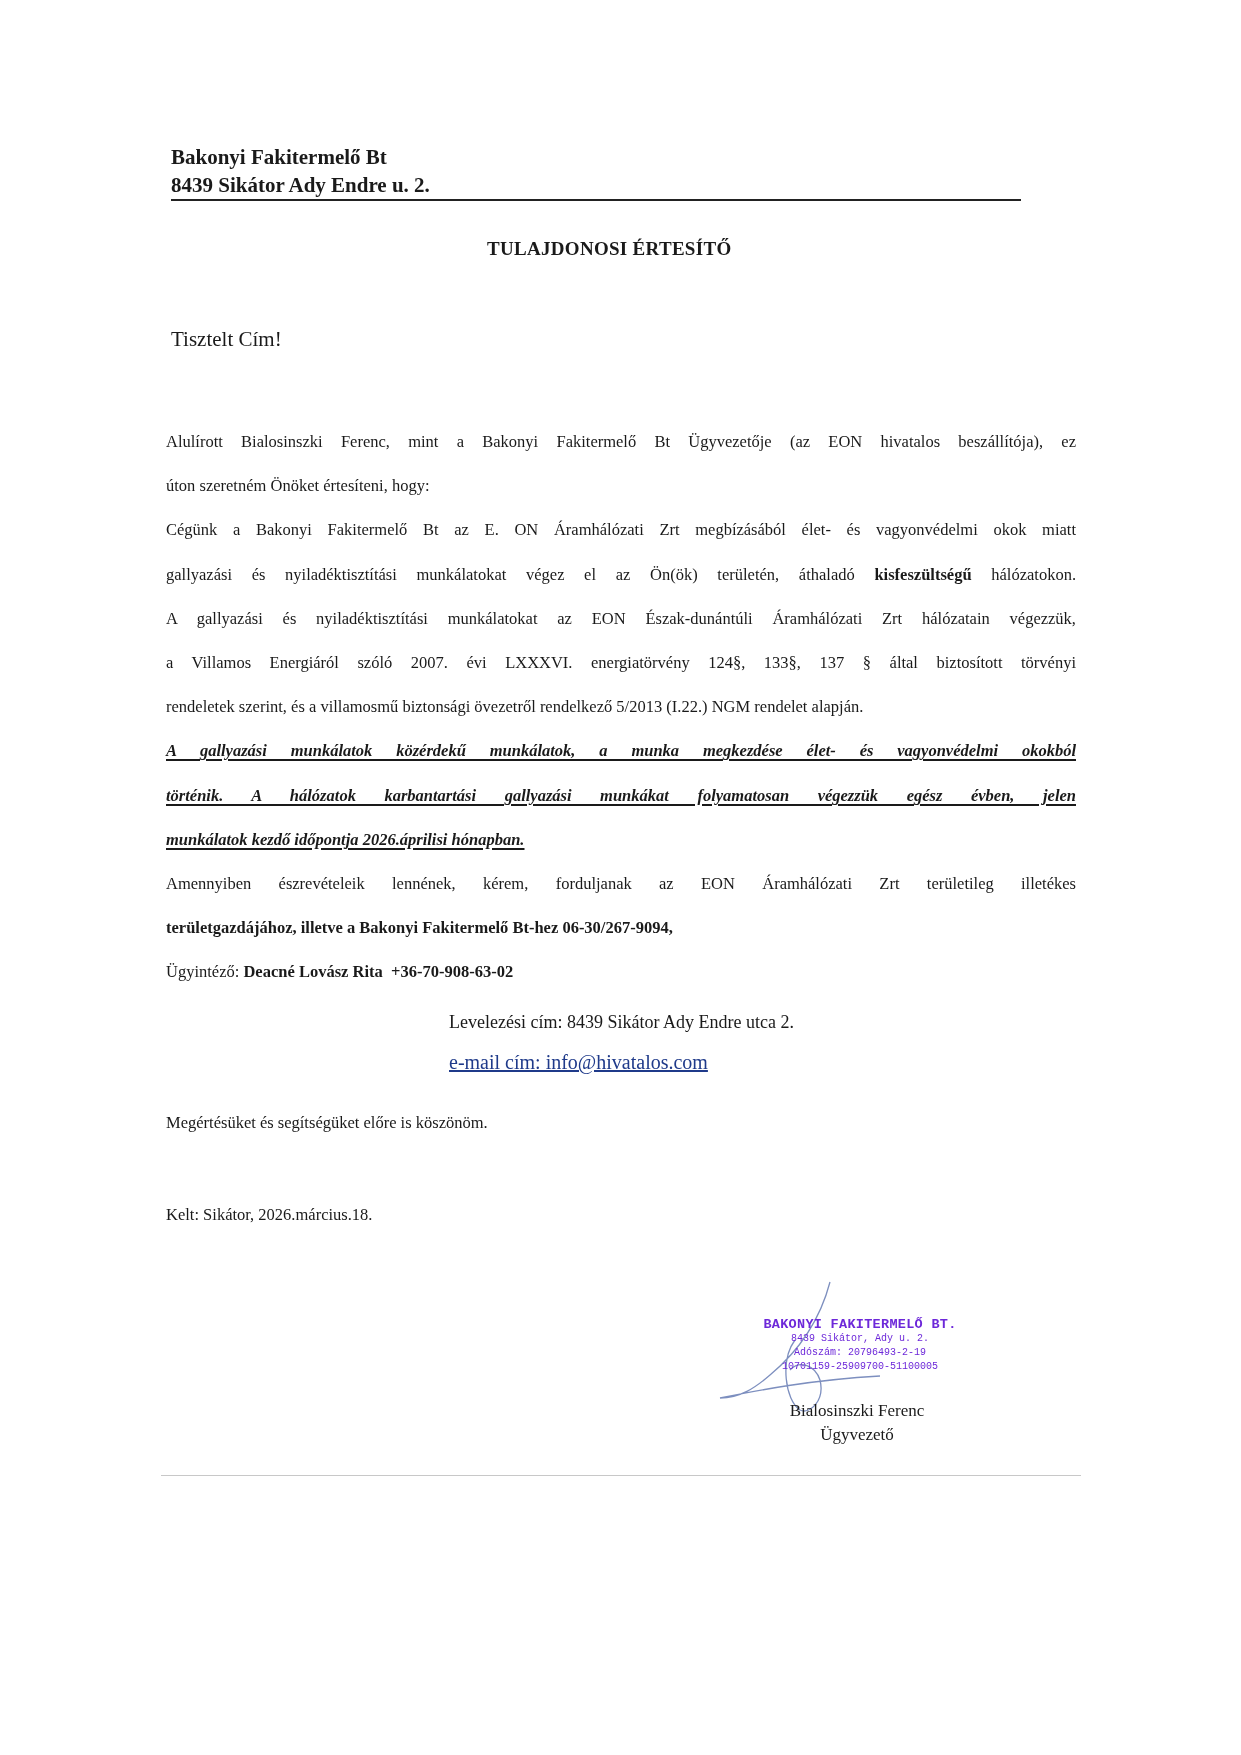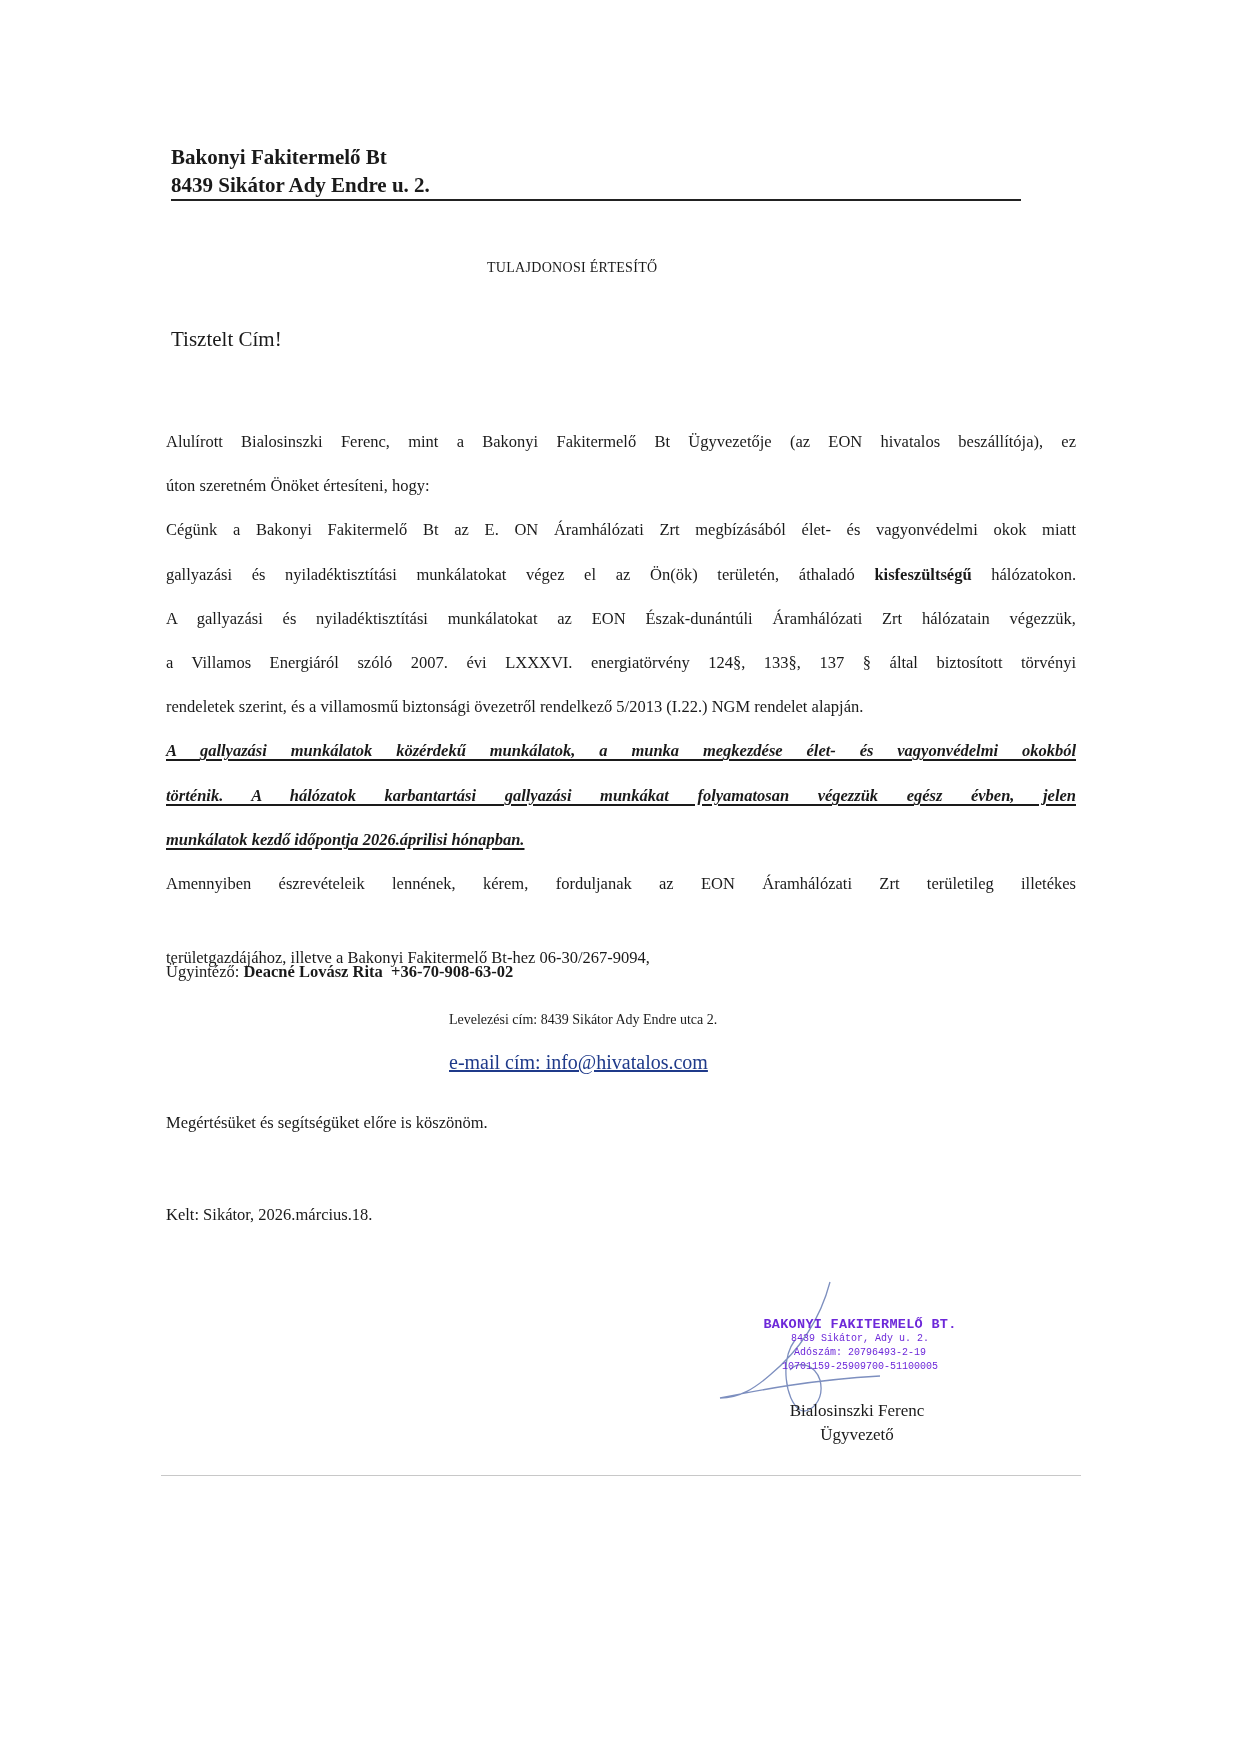--- a/index.html
+++ b/index.html
@@ -3,27 +3,27 @@
   <meta charset="utf-8">
   <style>
     html, body { margin: 0; padding: 0; background: #ffffff; }
     body { width: 1241px; height: 1755px; position: relative; overflow: hidden;
       font-family: "Liberation Serif", "DejaVu Serif", serif; color: #1a1a1a; }
     .abs { position: absolute; white-space: nowrap; }
     .hdr { font-weight: bold; font-size: 21px; left: 171px; }
     #hdr-name { top: 145px; }
     #hdr-addr { top: 173px; }
     .hdr-rule { position: absolute; left: 171px; top: 199px; width: 850px; height: 2px; background: #222; }
-    .title { top: 260px; left: 487px; font-weight: normal; font-size: 14px; letter-spacing: 0.3px; }
+    .title { top: 238px; left: 487px; font-weight: bold; font-size: 19px; letter-spacing: 0.3px; }
     .salut { top: 327px; left: 171px; font-size: 21px; }
     .p { left: 166px; font-size: 16.5px; width: 910px; }
     .just { text-align: justify; text-align-last: justify; white-space: normal; }
     .bu { font-weight: bold; }
     .bi { font-weight: bold; font-style: italic; text-decoration: underline; text-decoration-thickness: 2px; text-underline-offset: 3px; }
-    .lev { left: 449px; font-size: 14px; }
+    .lev { left: 449px; font-size: 18px; }
     .email { left: 449px; font-size: 20px; color: #1f3a8a; text-decoration: underline; }
     .stamp { position: absolute; left: 745px; top: 1318px; width: 230px; height: 120px;
       font-family: Liberation Mono, monospace; color: #6d28d9; }
     .stamp div { text-align: center; font-size: 10px; line-height: 14px; }
     .stamp .st-name { font-weight: bold; font-size: 13.5px; letter-spacing: 0.3px; }
     .sig { position: absolute; left: 700px; top: 1280px; }
     .signer { position: absolute; font-size: 17px; text-align: center; width: 200px; left: 757px; }
     .bottom-rule { position: absolute; left: 161px; top: 1475px; width: 920px; height: 1px; background: #c8c8c8; }
   </style>
 </head>
@@ -47,21 +47,21 @@
 </div>
 <div class="abs p just" style="top:609px;">A gallyazási és nyiladéktisztítási munkálatokat az EON Észak-dunántúli Áramhálózati Zrt hálózatain végezzük,</div>
 <div class="abs p just" style="top:653px;">a Villamos Energiáról szóló 2007. évi LXXXVI. energiatörvény 124§, 133§, 137 § által biztosított törvényi</div>
 <div class="abs p" style="top:697px;">rendeletek szerint, és a villamosmű biztonsági övezetről rendelkező 5/2013 (I.22.) NGM rendelet alapján.</div>
 
 <div class="abs p just bi" style="top:741px;">A gallyazási munkálatok közérdekű munkálatok, a munka megkezdése élet- és vagyonvédelmi okokból</div>
 <div class="abs p just bi" style="top:786px;">történik. A hálózatok karbantartási gallyazási munkákat folyamatosan végezzük egész évben, jelen</div>
 <div class="abs p bi" style="top:830px;">munkálatok kezdő időpontja 2026.áprilisi hónapban.</div>
 
 <div class="abs p just" style="top:874px;">Amennyiben észrevételeik lennének, kérem, forduljanak az EON Áramhálózati Zrt területileg illetékes</div>
-<div class="abs p" style="top:948px;">területgazdájához, illetve a Bakonyi Fakitermelő Bt-hez 06-30/267-9094,</div>
+<div class="abs p" style="top:918px;font-weight:bold;">területgazdájához, illetve a Bakonyi Fakitermelő Bt-hez 06-30/267-9094,</div>
 <div class="abs p" style="top:962px;">
   <span>Ügyintéző:</span>
   <b style="white-space:pre;">Deacné Lovász Rita  +36-70-908-63-02</b>
 </div>
 
 <div class="abs lev" style="top:1012px;">Levelezési cím: 8439 Sikátor Ady Endre utca 2.</div>
 <div class="abs email" style="top:1051px;">e-mail cím: info@hivatalos.com</div>
 
 <div class="abs p" style="top:1113px;">Megértésüket és segítségüket előre is köszönöm.</div>
 <div class="abs p" style="top:1205px;">Kelt: Sikátor, 2026.március.18.</div>

